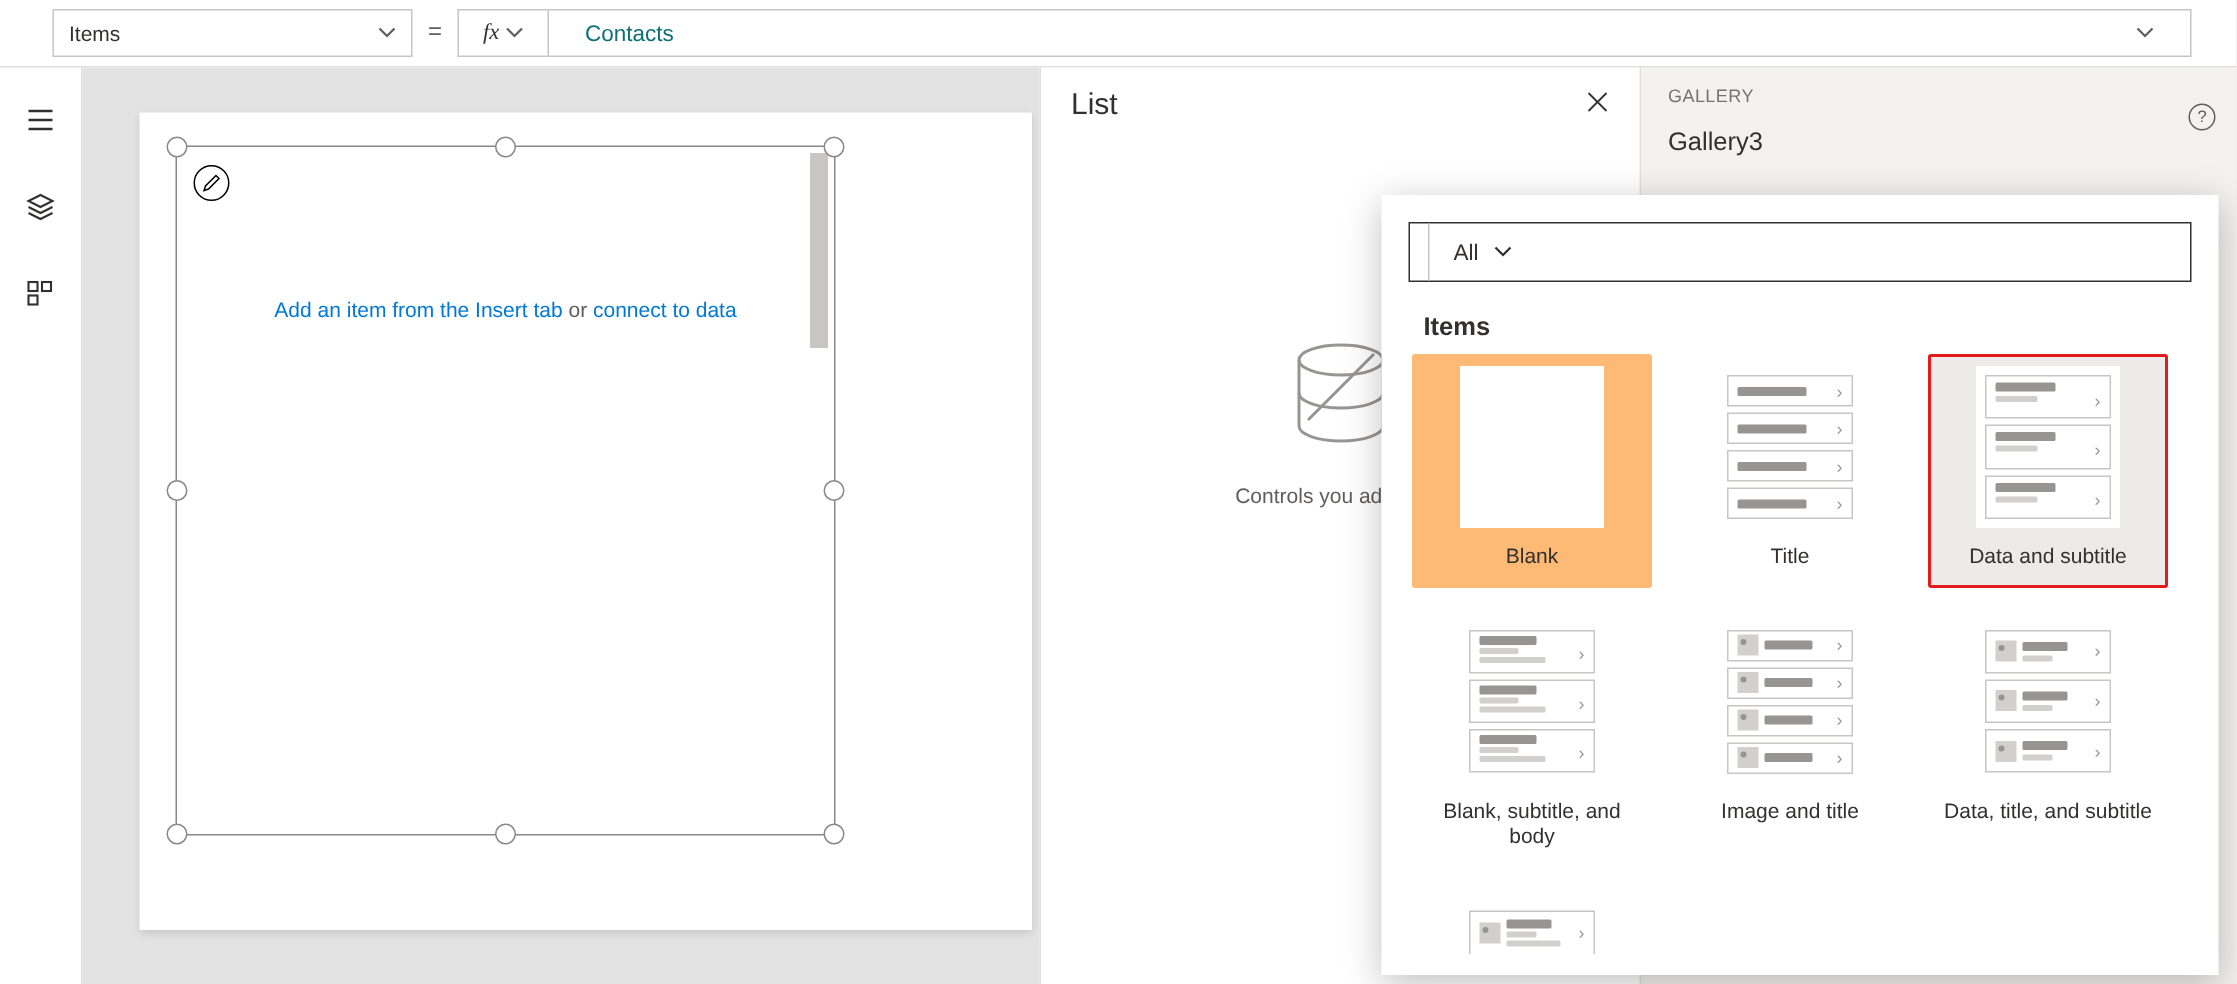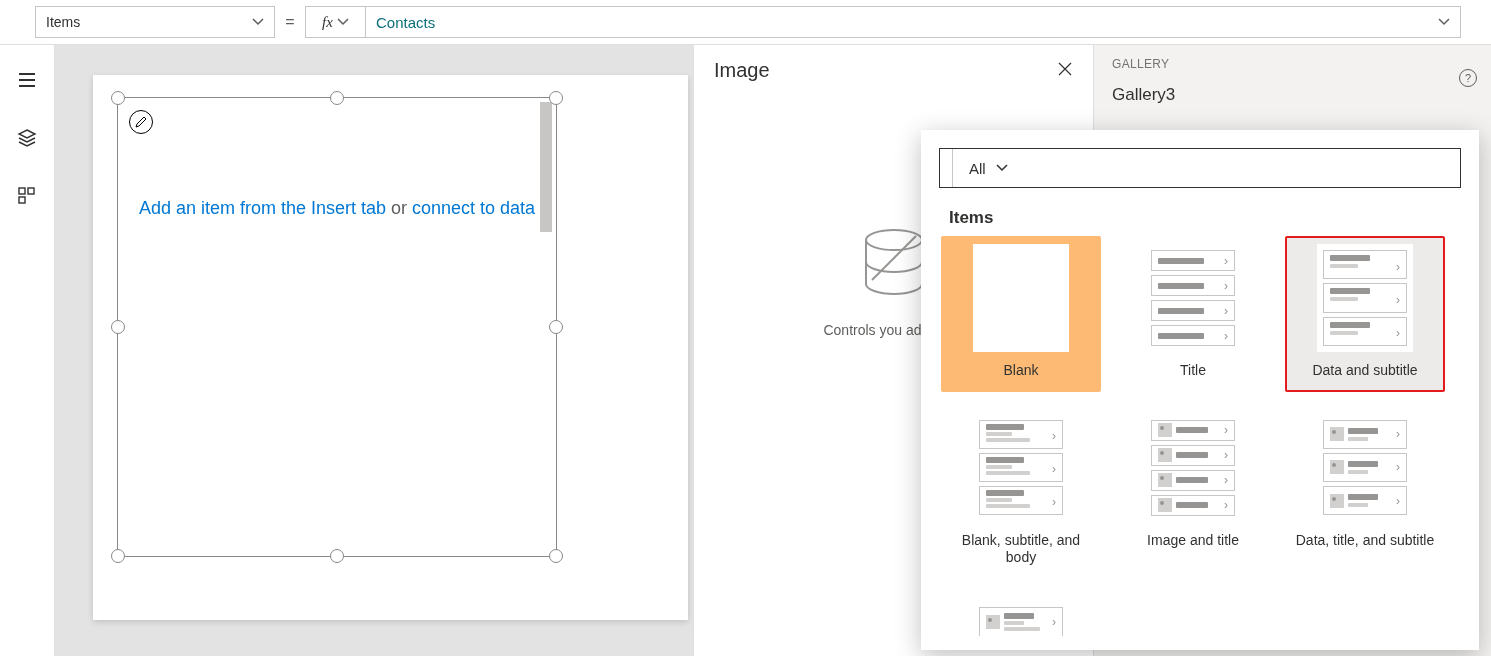--- a/index.html
+++ b/index.html
@@ -4,34 +4,34 @@
 <style>
 * { box-sizing: border-box; margin: 0; padding: 0; font-family: "Segoe UI", sans-serif; }
 body { width: 1491px; height: 656px; background: #fff; overflow: hidden; position: relative; color: #323130; }
 
 
 .formula-bar { display: flex; align-items: center; height: 45px; padding: 6px 30px 6px 35px; gap: 0; border-bottom: 1px solid #e1dfdd; }
 .prop-select { width: 240px; height: 32px; border: 1px solid #c8c6c4; display: flex; align-items: center; justify-content: space-between; padding: 0 10px; font-size: 14px; }
 .equals { width: 30px; text-align: center; font-size: 16px; color: #605e5c; }
 .fx-box { width: 60px; height: 32px; border: 1px solid #c8c6c4; border-right: none; display: flex; align-items: center; justify-content: center; gap: 4px; }
 .fx-box .fx { font-style: italic; font-family: Georgia, serif; font-size: 15px; }
-.formula-input { flex: 1; height: 32px; border: 1px solid #c8c6c4; display: flex; align-items: center; justify-content: space-between; padding: 0 10px; font-family: Consolas, monospace; font-size: 15px; color: #0d6f7a; }
+.formula-input { flex: 1; height: 32px; border: 1px solid #c8c6c4; display: flex; align-items: center; justify-content: space-between; padding: 0 24px; font-family: Consolas, monospace; font-size: 15px; color: #0d6f7a; }
 
 
 .main { display: flex; height: calc(100% - 45px); }
 .left-rail { width: 55px; border-right: 1px solid #e1dfdd; display: flex; flex-direction: column; align-items: center; padding-top: 25px; gap: 38px; }
 .rail-icon { width: 20px; height: 20px; color: #323130; }
 
 .canvas-wrap { flex: 1; background: #e3e3e3; position: relative; padding: 30px 38px; }
 .canvas { width: 595px; height: 545px; background: #fff; box-shadow: 0 2px 6px rgba(0,0,0,.15); position: relative; }
 .gallery-box { position: absolute; left: 24px; top: 22px; width: 440px; height: 460px; border: 1px solid #888; background: #fff; }
 .gallery-scrollbar { position: absolute; right: 4px; top: 4px; width: 12px; height: 130px; background: #c8c6c4; }
 .handle { width: 14px; height: 14px; background: #fff; border: 1px solid #888; border-radius: 50%; position: absolute; transform: translate(-50%, -50%); }
 .pencil-badge { position: absolute; left: 11px; top: 12px; width: 24px; height: 24px; border: 1.5px solid #000; border-radius: 50%; display: flex; align-items: center; justify-content: center; font-size: 12px; background:#fff; }
-.hint-text { position: absolute; top: 100px; left: 0; right: 0; text-align: center; font-size: 18px; }
+.hint-text { position: absolute; top: 100px; left: 0; right: 0; text-align: center; font-size: 14px; }
 .hint-text .blue { color: #0078d4; cursor: pointer; }
 .hint-text .gray { color: #605e5c; }
 
 
 .data-panel { position: absolute; left: 693px; top: 45px; width: 400px; height: 611px; background: #fff; border-left: 1px solid #e1dfdd; z-index: 5; }
 .data-panel-head { display: flex; justify-content: space-between; align-items: center; padding: 14px 20px 10px 20px; }
 .data-panel-head h2 { font-weight: 400; font-size: 20px; }
 .close-x svg { width: 16px; height: 16px; }
 .data-panel-body { padding-top: 130px; text-align: center; color: #605e5c; }
 .db-icon { width: 80px; height: 80px; margin: 0 auto 20px; }
@@ -130,21 +130,21 @@
         <div class="handle" style="left:0;top:100%"></div>
         <div class="handle" style="left:50%;top:100%"></div>
         <div class="handle" style="left:100%;top:100%"></div>
       </div>
     </div>
   </div>
 </div>
 
 <div class="data-panel">
   <div class="data-panel-head">
-    <h2>Image</h2>
+    <h2>List</h2>
     <div class="close-x">
       <svg viewBox="0 0 16 16">
           <path d="M2 2l12 12M14 2L2 14" stroke="#323130" stroke-width="1.2"></path>
         </svg>
     </div>
   </div>
   <div class="data-panel-body">
     <div class="db-icon">
       <svg viewBox="0 0 80 80">
           <ellipse cx="40" cy="18" rx="28" ry="10" stroke="#979593" stroke-width="2" fill="none"></ellipse>

